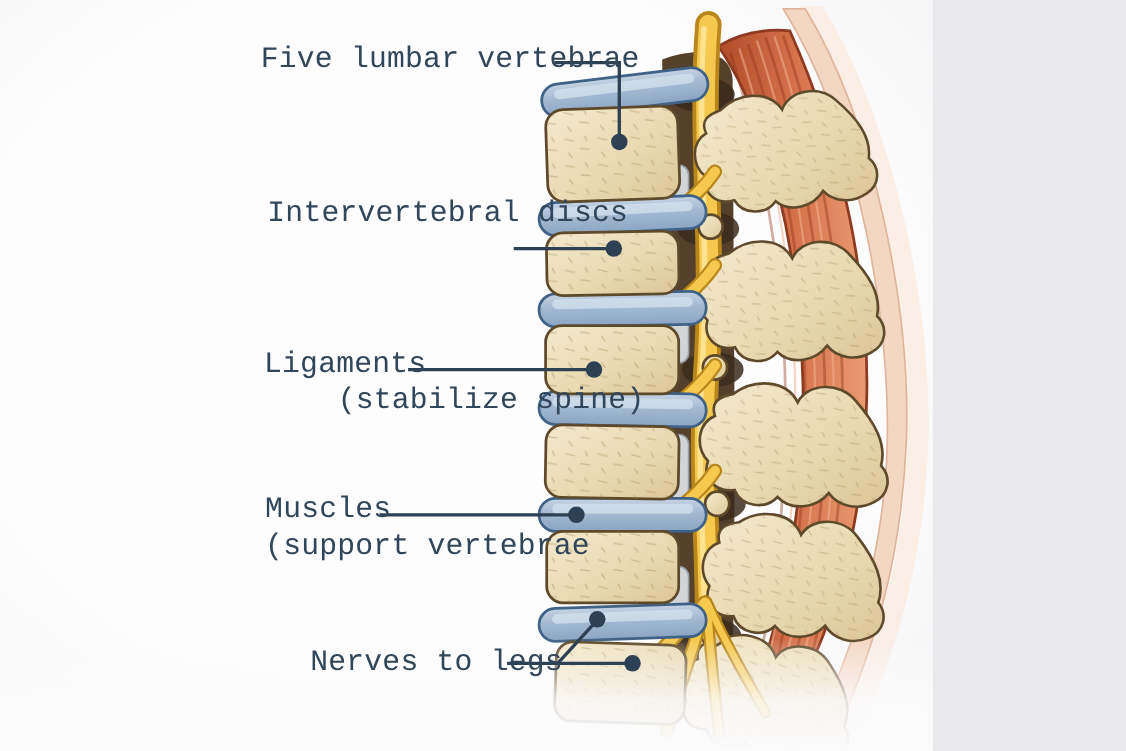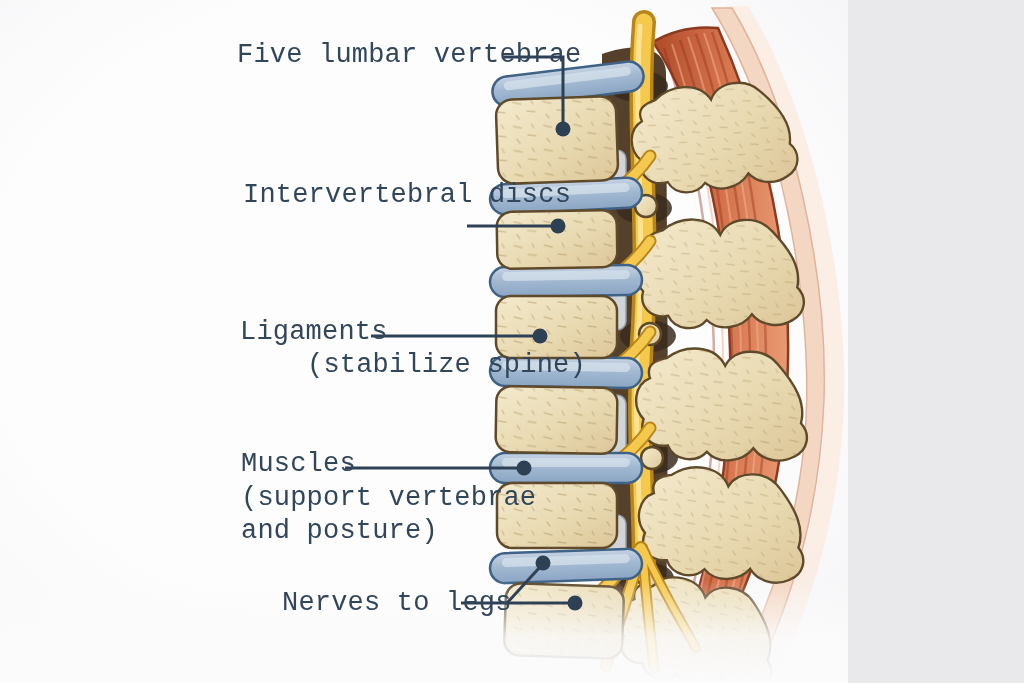--- a/index.html
+++ b/index.html
@@ -253,16 +253,15 @@
 
   <div class="lbl" style="left:237px;top:42px;">Five lumbar vertebrae</div>
 
   <div class="lbl" style="left:243px;top:182px;">Intervertebral discs</div>
 
   <div class="lbl" style="left:240px;top:319px;">Ligaments</div>
   <div class="lbl" style="left:291px;top:352px;margin-left:16px;">(stabilize spine)</div>
 
   <div class="lbl" style="left:241px;top:451px;text-align:center;">Muscles</div>
   <div class="lbl" style="left:241px;top:485px;">(support vertebrae</div>
-  <div class="lbl" style="left:241px;top:518px;">and posture)</div>
 
   <div class="lbl" style="left:282px;top:590px;">Nerves to legs</div>
 </div>
 
 </body></html>

